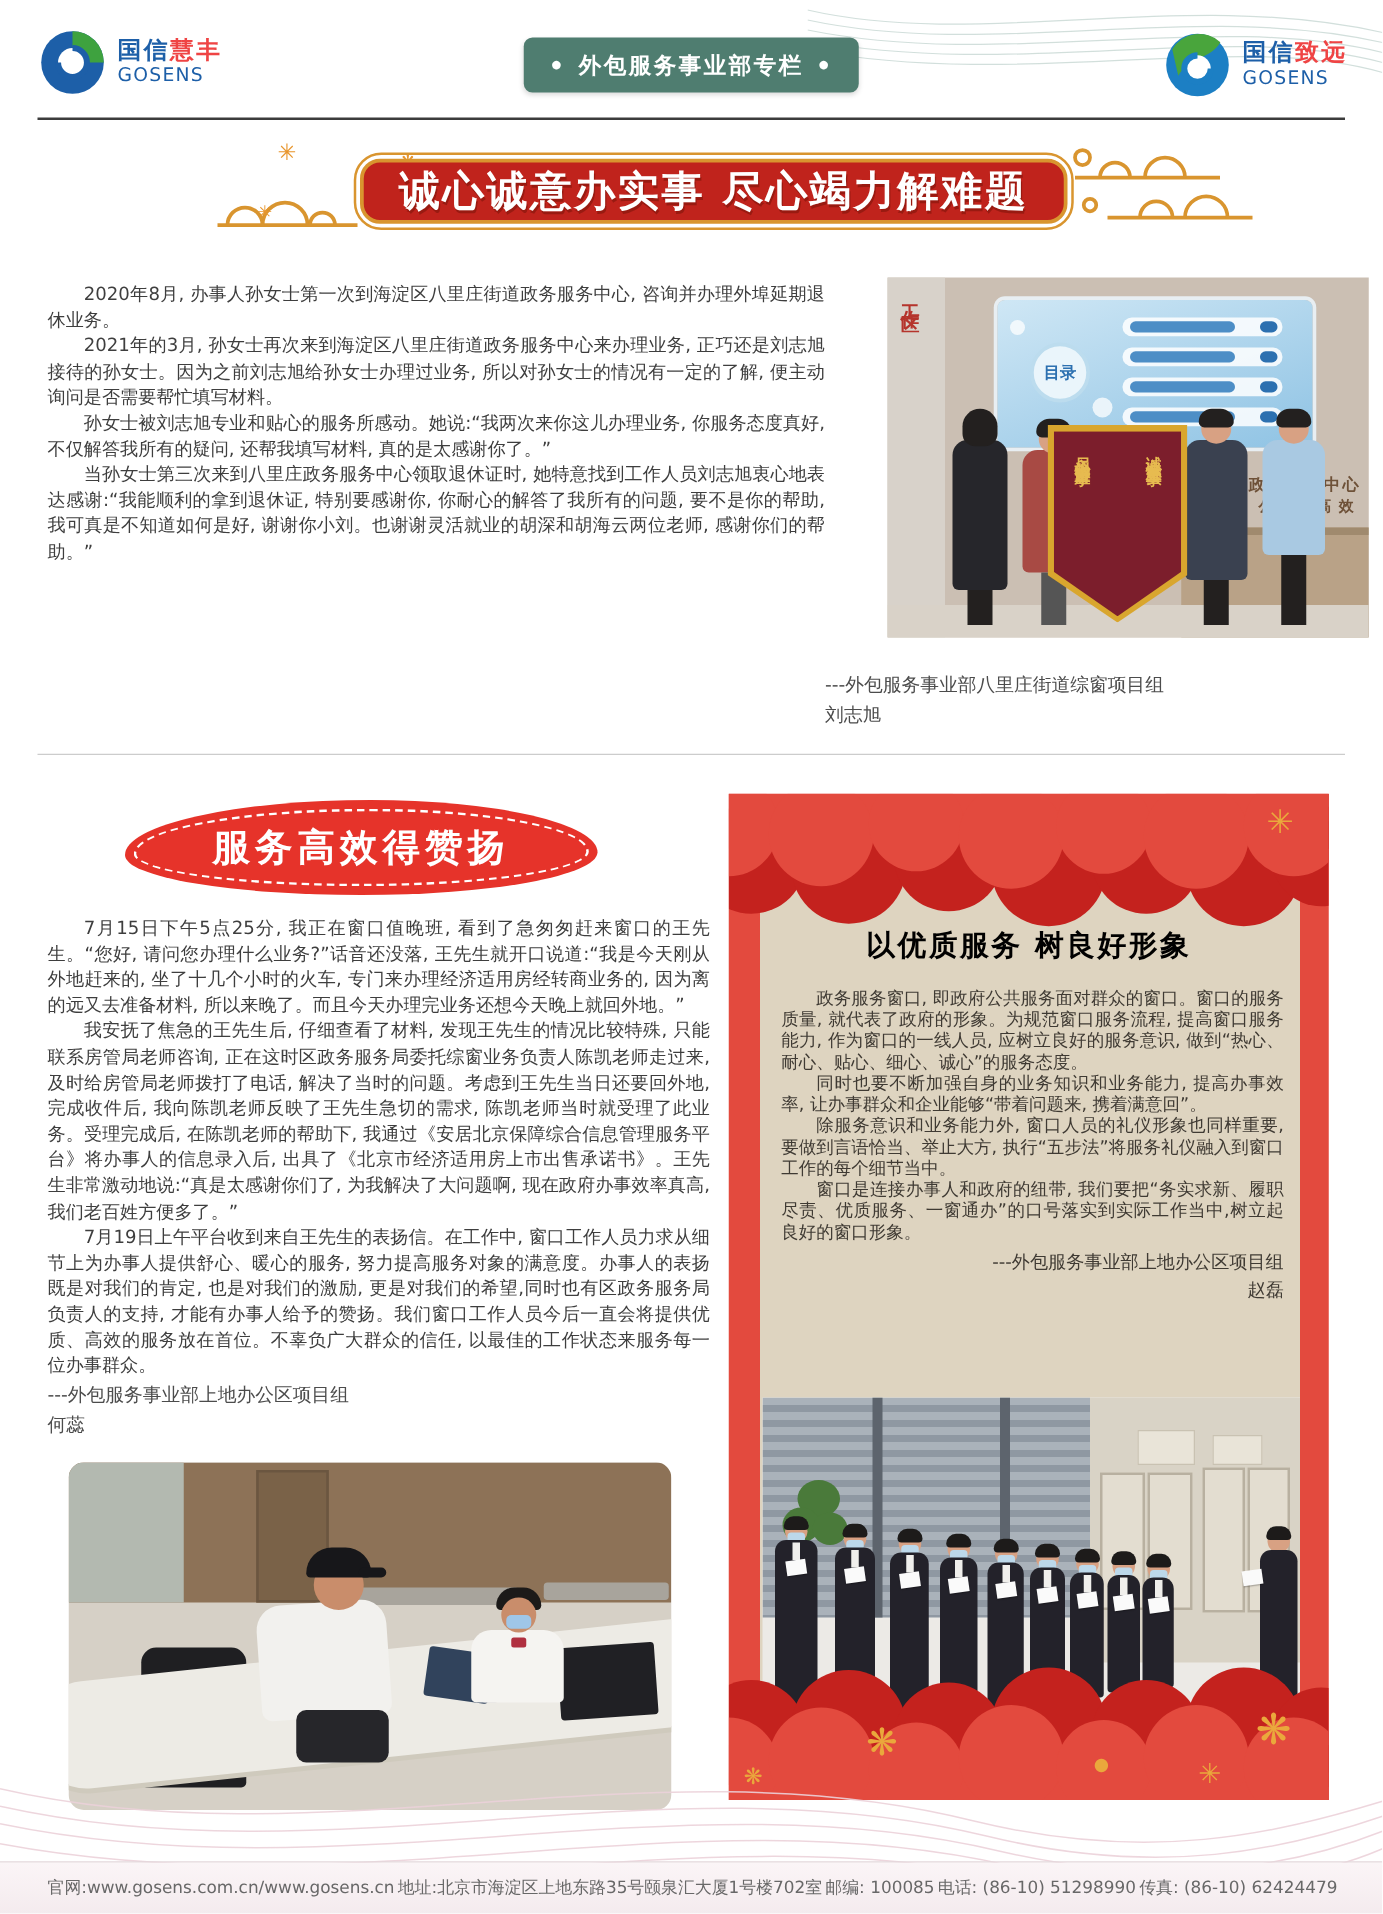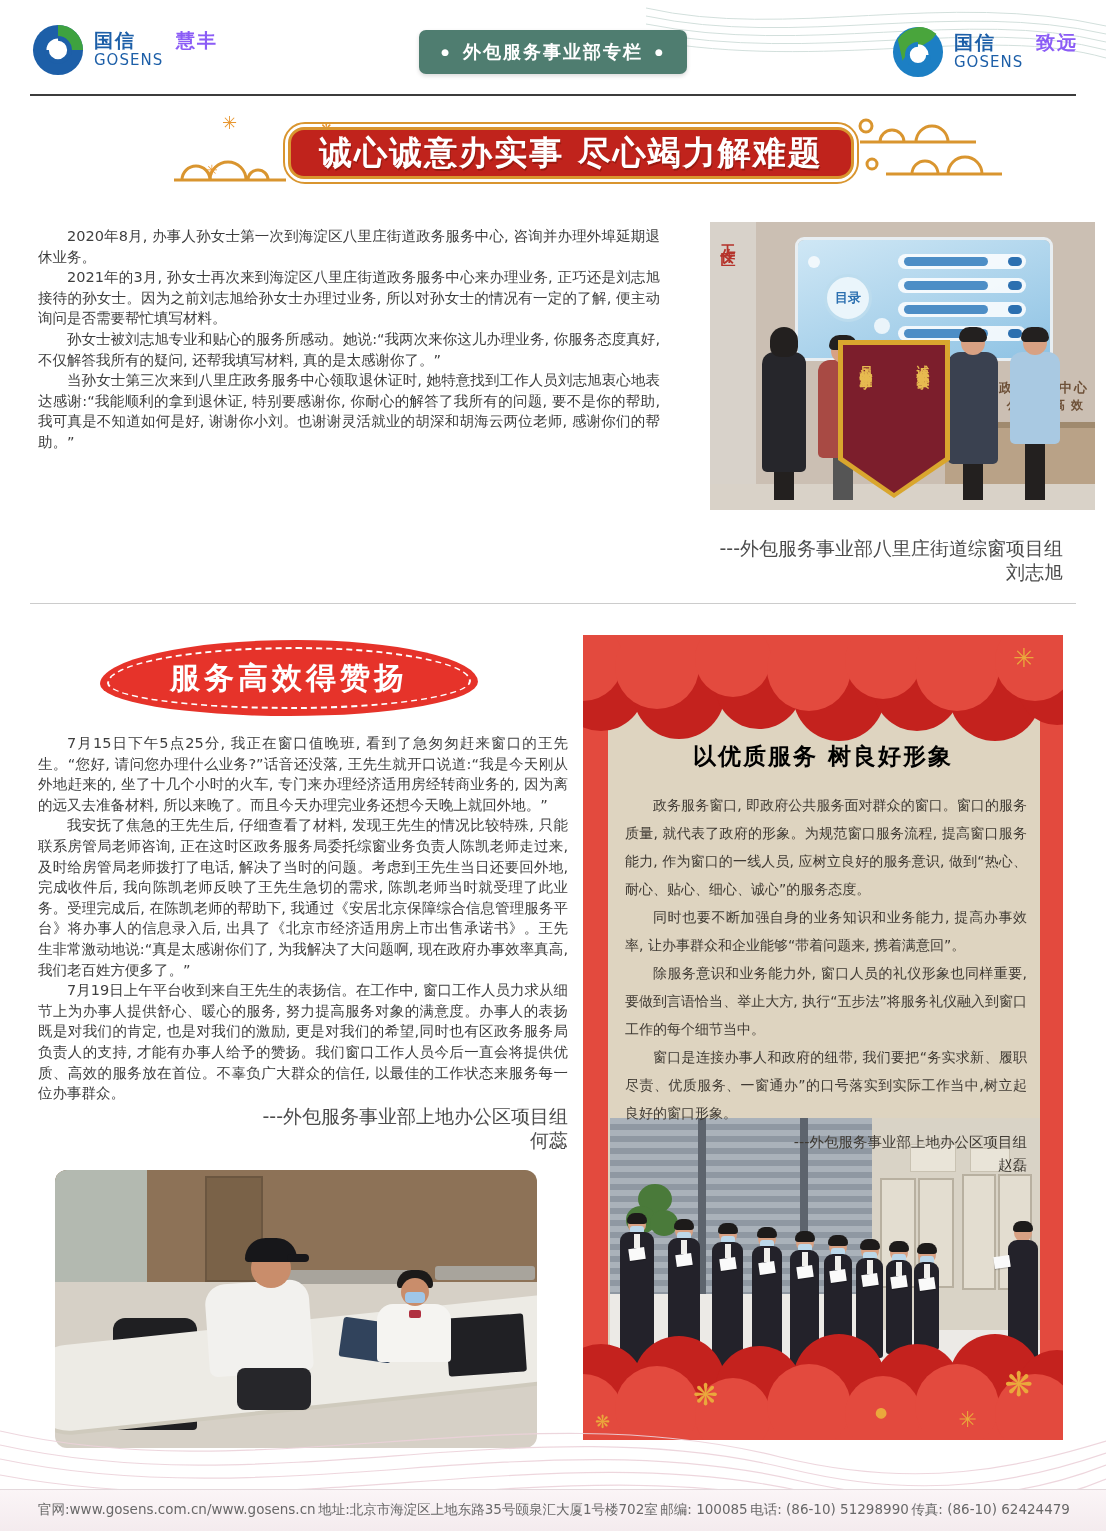--- a/index.html
+++ b/index.html
@@ -10,21 +10,21 @@
     font-family: "DejaVu Sans", "Liberation Sans", sans-serif;
     color: #3e3e3e;
   }
   
   .corner-waves { position:absolute; top:0; right:0; pointer-events:none; }
   .logo { position:absolute; display:flex; align-items:center; gap:10px; }
   .logo-left { left:32px; top:24px; }
   .logo-right { right:28px; top:26px; flex-direction:row; }
   .logo-text { display:flex; flex-direction:column; line-height:1.15; }
   .logo-cn { font-size:19px; font-weight:bold; letter-spacing:2px; }
-  .logo-cn .blue { color:#1d5fa8; } .logo-cn .green { color:#8b5cf6;margin-left:40px; }
+  .logo-cn .blue { color:#1d5fa8; } .logo-cn .green { color:#ef4444; }
   .logo-en { font-size:15px; color:#1d5fa8; letter-spacing:1px; }
   .dept-banner {
     position:absolute; left:419px; top:30px; width:268px; height:44px;
     background:#4f7d70; border-radius:7px; color:#fff;
     display:flex; align-items:center; justify-content:center; gap:12px;
     font-size:18px; font-weight:bold; letter-spacing:2px;
     box-shadow:0 2px 4px rgba(0,0,0,.15);
   }
   .dept-banner .dot { font-size:9px; }
   .header-rule { position:absolute; left:30px; top:94px; width:1046px; height:2px; background:#3c3c3c; }
@@ -41,21 +41,21 @@
   .title-banner-text {
     color:#fff; font-size:33px; font-weight:900; letter-spacing:2px; white-space:nowrap;
     text-shadow:1px 2px 0 rgba(120,20,10,.55);
   }
   .banner-deco { position:absolute; color:#e8962e; pointer-events:none; }
 
   
   .para { font-size:14.5px; line-height:20.6px; text-align:justify; text-indent:2em; color:#3e3e3e; }
   .textcol1 { position:absolute; left:38px; top:226px; width:622px; }
   .textcol2 { position:absolute; left:38px; top:733px; width:530px; }
-  .attr { text-align:right; font-size:19px; line-height:24px; color:#4c4c4c; }
+  .attr { font-size:15px; line-height:24px; color:#4c4c4c; }
   .attr1 { position:absolute; left:660px; top:536px; width:403px; }
 
   
   .photo1 { position:absolute; left:678px; top:222px; width:385px; height:288px; background:#cbbfb3; overflow:hidden;margin-left:32px; }
   .p1-leftwall { position:absolute; left:0; top:0; width:46px; height:100%; background:#d8d2ca; }
   .p1-sidesign { position:absolute; left:8px; top:10px; writing-mode:vertical-rl; color:#b5342c; font-weight:bold; font-size:15px; letter-spacing:4px; }
   .p1-screen { position:absolute; left:88px; top:18px; width:252px; height:118px; border-radius:6px;
     background:linear-gradient(160deg,#cfe7f5,#8fc3e4); box-shadow:0 0 0 3px #e8eef2; }
   .p1-mulu { position:absolute; left:26px; top:34px; width:48px; height:48px; border-radius:50%;
     background:#eaf5fb; border:3px solid #bcdcee; color:#2c70b0; font-size:13px; font-weight:bold;
@@ -112,21 +112,21 @@
   .p2-monitor { position:absolute; background:#202024; border-radius:3px; }
   .p2-sani { position:absolute; left:330px; top:162px; width:14px; height:30px; border-radius:3px; background:rgba(255,255,255,.8); border:1px solid #cfcfcf; }
 
   
   .card { position:absolute; left:583px; top:635px; width:480px; height:805px; background:#e34a3e; overflow:hidden; }
   .card-panel { position:absolute; left:25px; top:64px; width:432px; height:702px; background:#ded4c0; }
   .card-scallop { position:absolute; left:0; width:480px; pointer-events:none; }
   .card-title { position:absolute; left:0; top:106px; width:100%; text-align:center;
     color:#000000; font-size:23px; font-weight:900; letter-spacing:2px; }
   .card-text { position:absolute; left:42px; top:156px; width:402px; }
-  .card-text .para { font-size:14px; line-height:28px; color:#3f3a33; }
+  .card-text .para { font-size:14px; line-height:17px; color:#3f3a33; }
   .card-attr { text-align:right; font-size:14.5px; line-height:23px; color:#3f3a33; margin-top:4px; }
   .gold-deco { position:absolute; color:#eaa83c; pointer-events:none; }
 
   
   .photo3 { position:absolute; left:27px; top:483px; width:430px; height:272px; overflow:hidden; background:#eceae6; }
   .p3-blinds { position:absolute; left:0; top:0; width:262px; height:176px;
     background:repeating-linear-gradient(180deg,#aab2ba 0 6px,#8f98a2 6px 12px); }
   .p3-frame { position:absolute; top:0; width:8px; height:176px; background:#5d646d; }
   .p3-cabinets { position:absolute; left:262px; top:0; width:168px; height:212px; background:#d9d3c6; }
   .p3-cab { position:absolute; border:2px solid #b8b0a0; background:#e3ddd0; }

